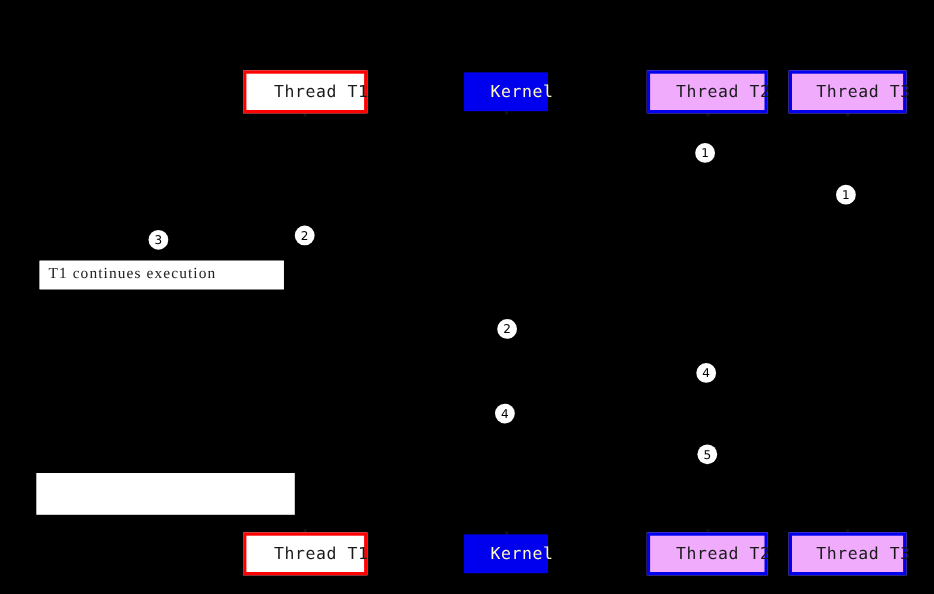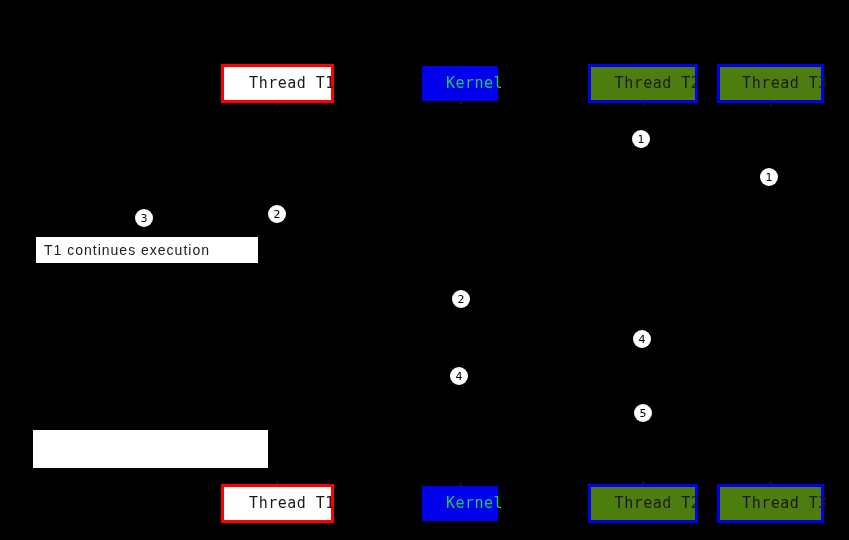--- a/index.html
+++ b/index.html
@@ -31,28 +31,28 @@
     white-space: nowrap;
     line-height: 1;
     padding-left: 29px;
   }
   .participant.red {
     background: #ffffff;
     border: 3px solid #ff0000;
     color: #1a1a1a;
   }
   .participant.blue-outline {
-    background: #4d7c0f;
+    background: #f0abfc;
     border: 3px solid #0000ee;
     color: #1a1a1a;
   }
   .participant.blue-fill {
     background: #0000ee;
     border: 1px solid #0000ee;
-    color: #22c55e;
+    color: #fef9c3;
   }
 
   
   .lifeline {
     position: absolute;
     width: 1px;
     background: #000000;
   }
   .lifeline-stub {
     position: absolute;
@@ -77,21 +77,21 @@
     line-height: 1;
   }
 
   
   .note-box {
     position: absolute;
     box-sizing: border-box;
     background: #ffffff;
     border: 1px solid #ffffff;
     color: #202020;
-    font-family: Liberation Sans, sans-serif;
+    font-family: Liberation Serif, serif;
     font-size: 14px;
     display: flex;
     align-items: center;
     white-space: nowrap;
     letter-spacing: 1px;
   }
   .note-box .note-text {
     padding-left: 7px;
   }
   .blank-box {

